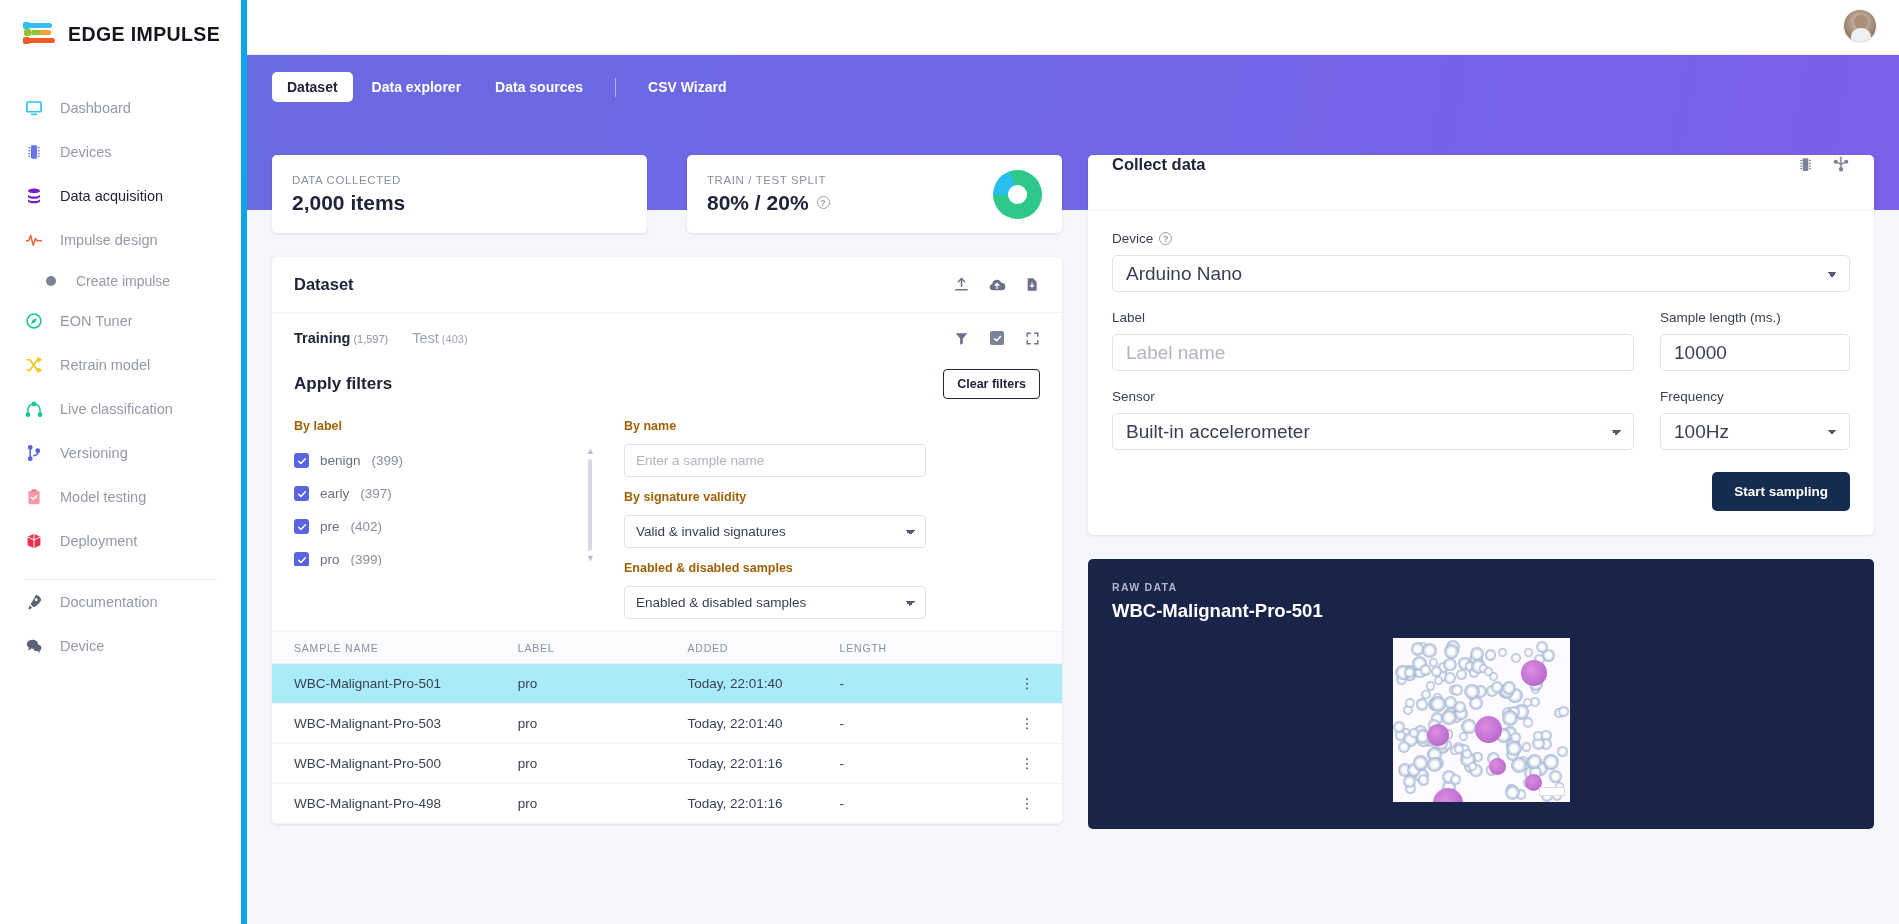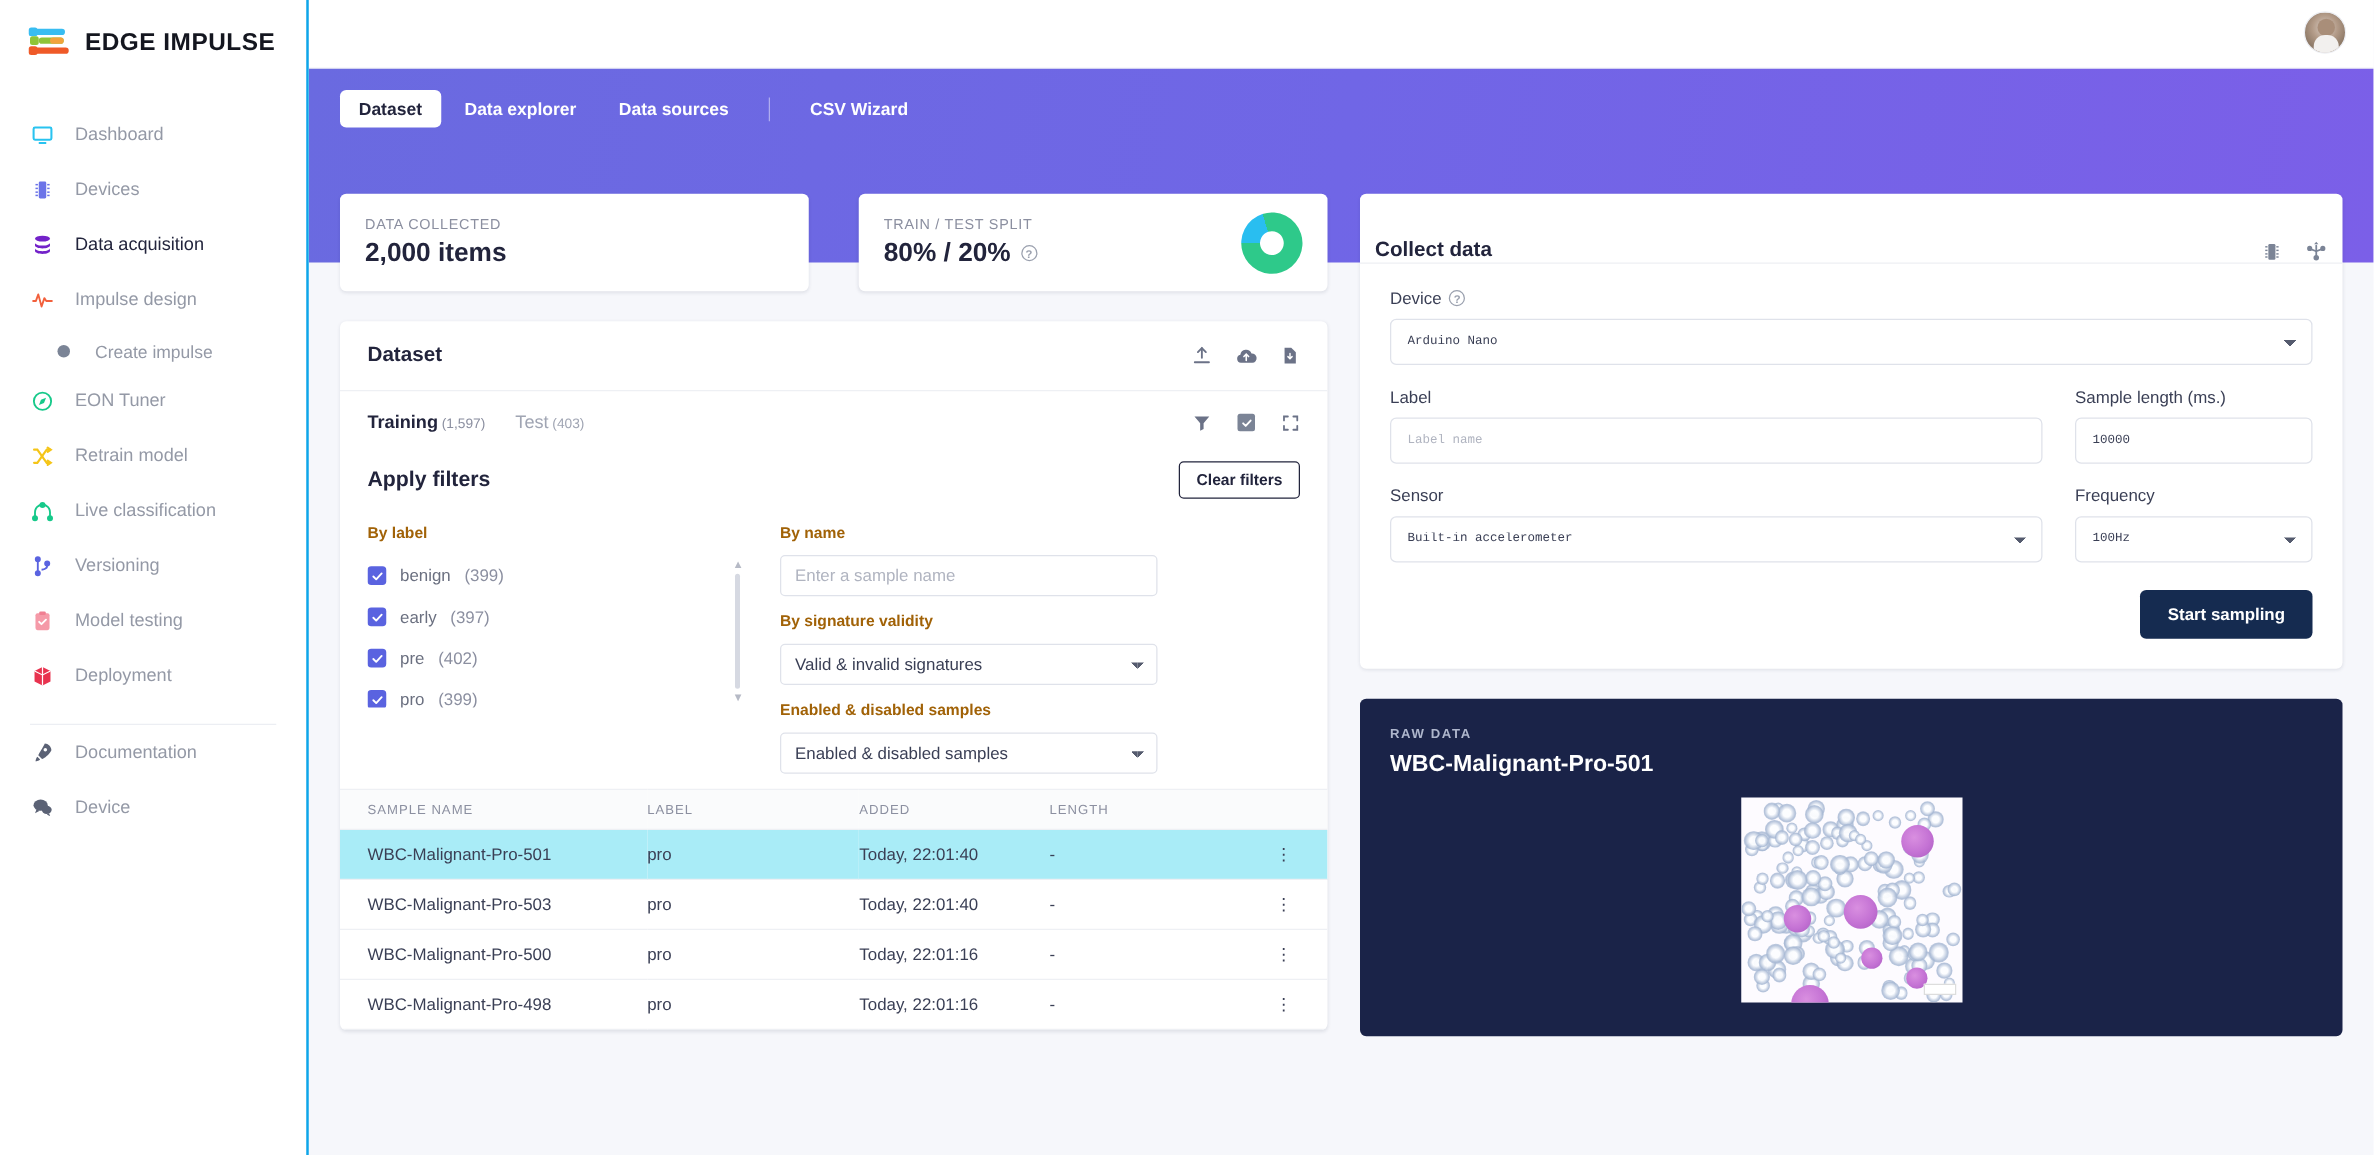--- a/index.html
+++ b/index.html
@@ -8,21 +8,21 @@
     font-family: "Liberation Sans", sans-serif;
     background: #ffffff;
     overflow: hidden;
     color: #22243c;
   }
   .app { position: relative; width: 1899px; height: 924px; display: flex; }
 
   
   .sidebar {
     width: 247px; min-width: 247px; height: 924px;
-    background: #ffffff; border-right: 2px solid #0ea5e9;
+    background: #ffffff; border-right: 6px solid #0ea5e9;
     position: relative; z-index: 5;
     padding-top: 0;
   }
   .logo-row { height: 68px; display: flex; align-items: center; padding-left: 23px; gap: 11px; }
   .logo-mark { width: 34px; height: 24px; position: relative; }
   .logo-bar { position: absolute; height: 5px; border-radius: 3px; }
   .lb1 { background: #38bdf1; width: 26px; left: 3px; top: 1px; }
   .lb2 { background: #8fc437; width: 20px; left: 8px; top: 8px; }
   .lb4 { background: #ef5a28; width: 31px; left: 1px; top: 16px; }
   .logo-dot { position:absolute; background:#f2a33c; width: 11px; height:5px; border-radius:3px; left:17px; top:8px;}
@@ -191,32 +191,32 @@
   tr.row { cursor: pointer; }
   .c1 { padding-left: 22px !important; width: 210px; }
   .c2 { width: 145px; }
   .c3 { width: 130px; }
   .c4 { width: 130px; }
   .c5 { width: 60px; text-align: center; }
   .kebab { color: #8b8fa0; letter-spacing: 0; font-size: 15px; line-height: 1; }
 
   
   .collect-head {
-    height: 56px; display: flex; align-items: flex-end; justify-content: space-between;
-    padding: 0 12px; border-bottom: 1px solid #eef0f4;
+    height: 56px; display: flex; align-items: flex-start; justify-content: space-between;
+    padding: 0 24px; border-bottom: 1px solid #eef0f4;
   }
   .collect-body { padding: 20px 24px 24px 24px; }
   .cd-label { font-size: 13.5px; color: #3a3f55; margin-bottom: 9px; display: flex; align-items: center; gap: 6px;}
   .cd-row { display: flex; gap: 26px; margin-top: 18px; }
   .cd-col-wide { flex: 1; }
   .cd-col-narrow { width: 190px; }
   .cd-inp, .cd-sel {
     width: 100%; height: 37px; border: 1px solid #dfe2ea; border-radius: 5px;
-    padding: 0 13px; font-size: 10px; color: #3a3f55; background: #fff;
-    font-family: Liberation Mono, monospace; outline: none;
+    padding: 0 13px; font-size: 19px; color: #3a3f55; background: #fff;
+    font-family: Liberation Sans, sans-serif; outline: none;
   }
   .cd-inp::placeholder { color: #b0b4c0; }
   .cd-sel { appearance: none; cursor: pointer;
     background-image: linear-gradient(45deg, transparent 50%, #555b6e 50%), linear-gradient(135deg, #555b6e 50%, transparent 50%);
     background-position: calc(100% - 17px) 16px, calc(100% - 12px) 16px;
     background-size: 5px 5px, 5px 5px; background-repeat: no-repeat;
   }
   .btn-primary {
     background: #152b50; color: #fff; border: none; border-radius: 5px;
     font-size: 13.5px; font-weight: 700; padding: 12px 22px; cursor: pointer;

